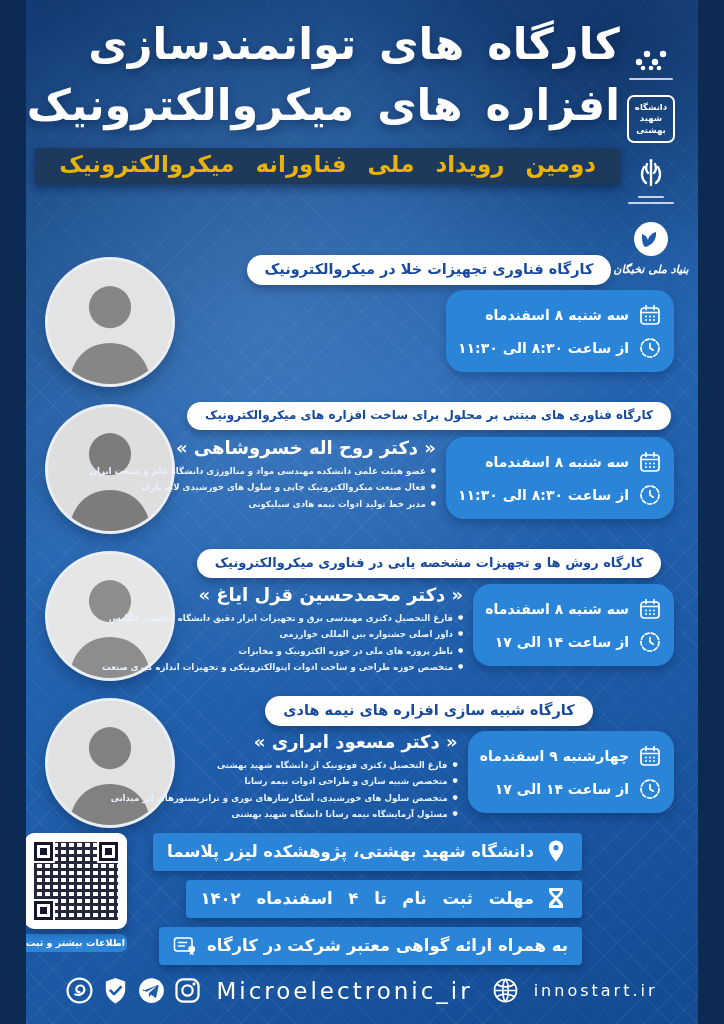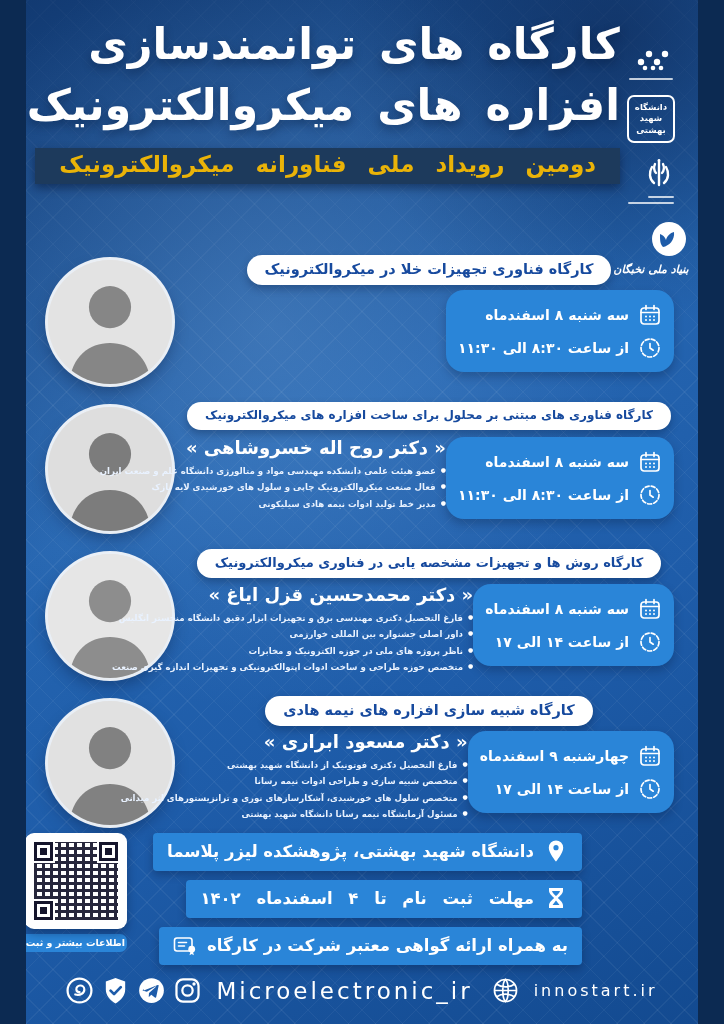--- a/index.html
+++ b/index.html
@@ -37,21 +37,21 @@
     font-size:23px; font-weight:700; word-spacing:13px; white-space:nowrap;
     padding:3px 24px 7px; box-shadow:0 4px 9px rgba(0,10,35,.45);
   }
 
   
   .logo-col {
     position:absolute; top:44px; right:4px; width:86px;
     display:flex; flex-direction:column; align-items:center; gap:15px;
     color:#fff; text-align:center;
   }
-  .logo-item { display:flex; flex-direction:column; gap:4px; }
+  .logo-item { display:flex; flex-direction:column; align-items:center; gap:4px; }
   .squig { background:rgba(255,255,255,.75); height:2px; border-radius:2px; }
   .sbu-box {
     width:48px; height:48px; border:2.5px solid #fff; border-radius:7px;
     display:flex; align-items:center; justify-content:center; padding:3px;
     font-size:8.5px; font-weight:700; line-height:1.3;
   }
   .callig { font-size:11px; font-weight:700; font-style:italic; letter-spacing:0; }
 
   
   .cards { position:absolute; top:237px; right:10px; left:10px; }
@@ -63,21 +63,21 @@
   }
   .photo svg { width:100%; height:100%; display:block; }
   .w-header { position:absolute; top:18px; right:14px; left:148px; text-align:center; }
   .w-header span {
     display:inline-block; background:#fff; color:#174a9e;
     font-weight:700; white-space:nowrap;
     padding:6px 18px 8px; border-radius:17px;
     box-shadow:0 4px 8px rgba(0,15,45,.3);
   }
   .fs-a { font-size:14.5px;text-align:center; } .fs-b { font-size:12px; } .fs-c { font-size:13px; }
-  .card-body { position:absolute; top:53px; right:14px; left:150px; display:flex; }
+  .card-body { position:absolute; top:53px; right:14px; left:150px; display:flex; gap:10px; }
   .panel {
     flex:0 0 172px; height:82px; background:#2a85d8; border-radius:18px;
     display:flex; flex-direction:column; justify-content:center; gap:9px;
     padding:8px 12px; box-shadow:0 5px 10px rgba(0,15,45,.25);
   }
   .prow { display:flex; align-items:center; gap:9px; color:#fff; font-weight:700; font-size:14px; white-space:nowrap; }
   .prow svg { flex:0 0 24px; width:24px; height:24px; }
   .info { flex:1 1 auto; min-width:0; text-align:right; }
   .name { color:#fff; font-weight:700; font-size:18px; margin-bottom:5px; white-space:nowrap; }
   .cred {

